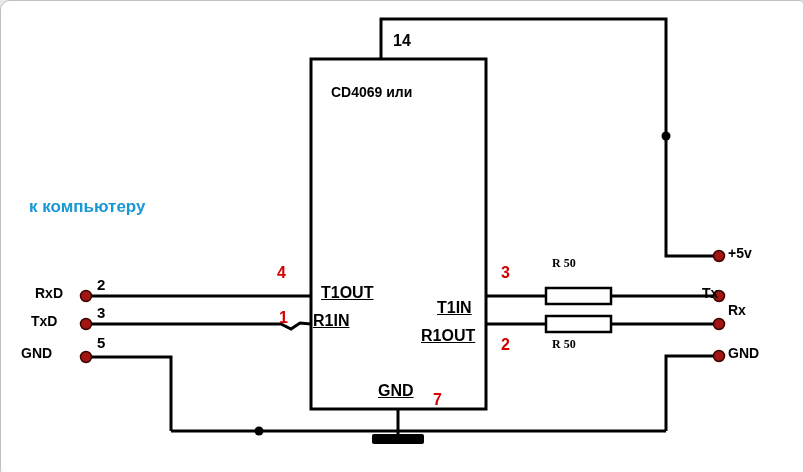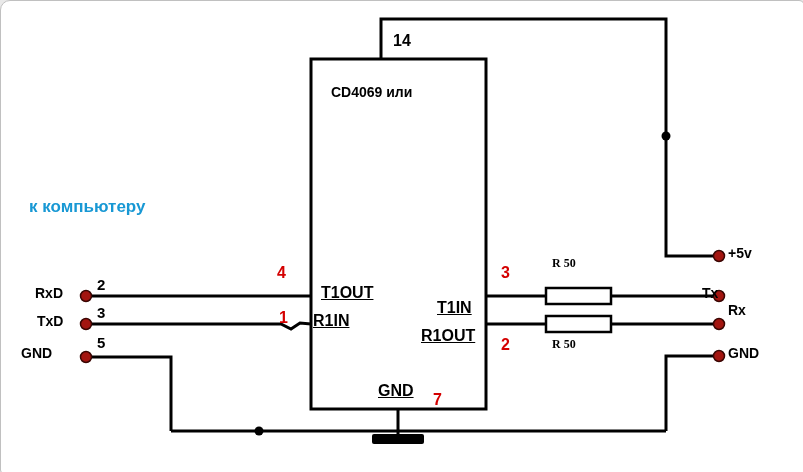--- a/index.html
+++ b/index.html
@@ -72,21 +72,21 @@
     <circle cx="718" cy="255" r="5.5" fill="var(--terminal-fill)" stroke="#3a0603" stroke-width="1.5"></circle>
     <circle cx="718" cy="295" r="5.5" fill="var(--terminal-fill)" stroke="#3a0603" stroke-width="1.5"></circle>
     <circle cx="718" cy="323" r="5.5" fill="var(--terminal-fill)" stroke="#3a0603" stroke-width="1.5"></circle>
     <circle cx="718" cy="355" r="5.5" fill="var(--terminal-fill)" stroke="#3a0603" stroke-width="1.5"></circle>
   </svg>
 
   <span class="lbl blue" style="left:28px;top:197px">к компьютеру</span>
 
   <span class="lbl" style="left:34px;top:285px">RxD</span>
   <span class="lbl pin-num" style="left:96px;top:276px">2</span>
-  <span class="lbl" style="left:36px;top:313px">TxD</span>
+  <span class="lbl" style="left:30px;top:313px">TxD</span>
   <span class="lbl pin-num" style="left:96px;top:304px">3</span>
   <span class="lbl" style="left:20px;top:345px">GND</span>
   <span class="lbl pin-num" style="left:96px;top:334px">5</span>
 
   <span class="lbl pin-num" style="left:392px;top:31px;font-size:16px">14</span>
   <span class="lbl chip-title" style="left:330px;top:84px">CD4069 или</span>
   <span class="lbl chip-pin" style="left:320px;top:283px">T1OUT</span>
   <span class="lbl chip-pin" style="left:312px;top:311px">R1IN</span>
   <span class="lbl chip-pin" style="left:436px;top:298px">T1IN</span>
   <span class="lbl chip-pin" style="left:420px;top:326px">R1OUT</span>

